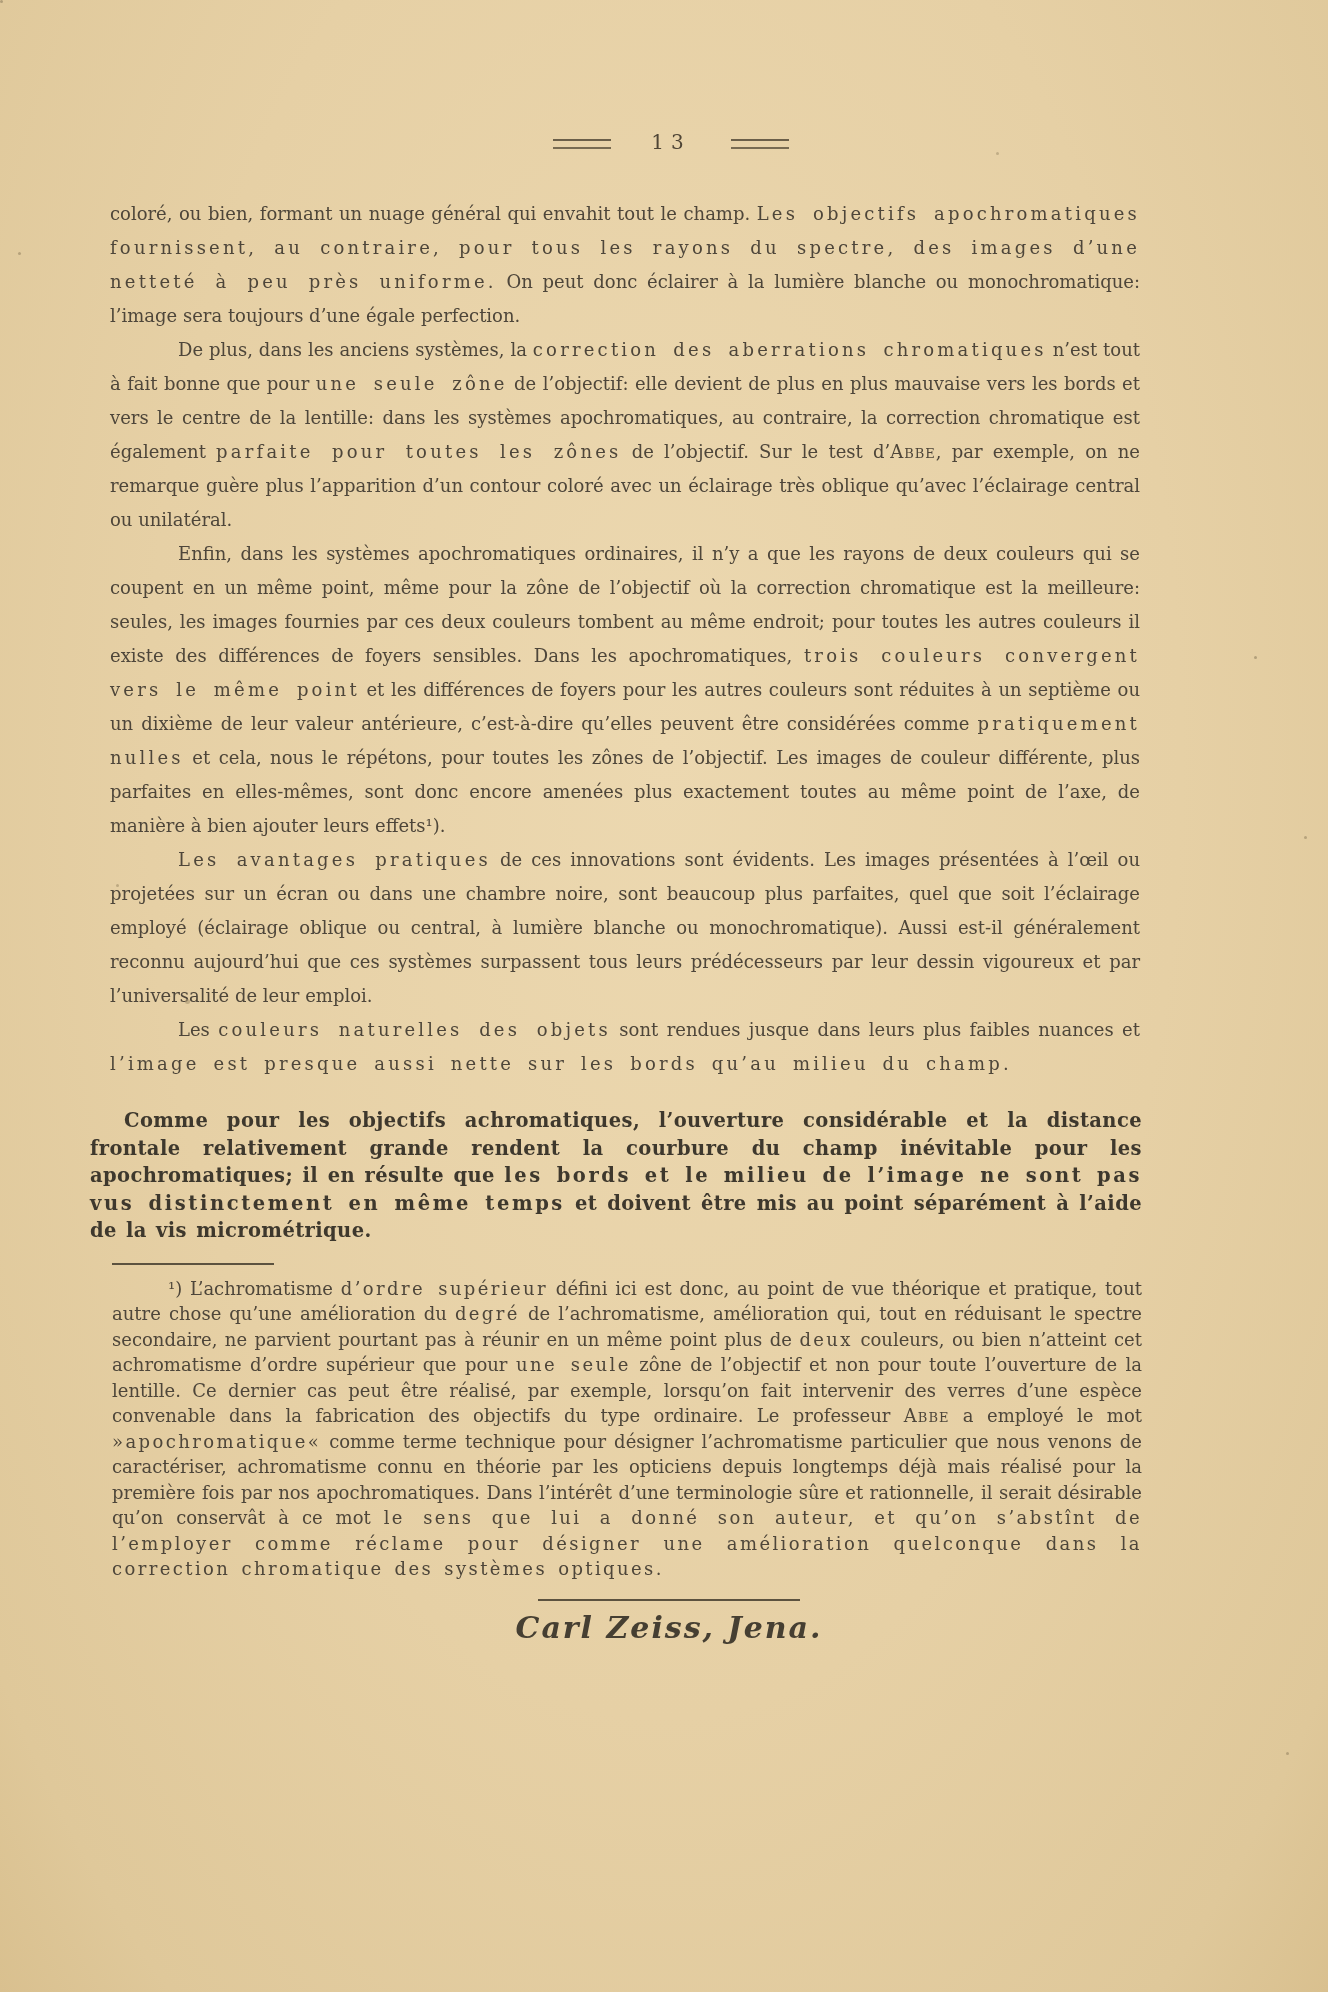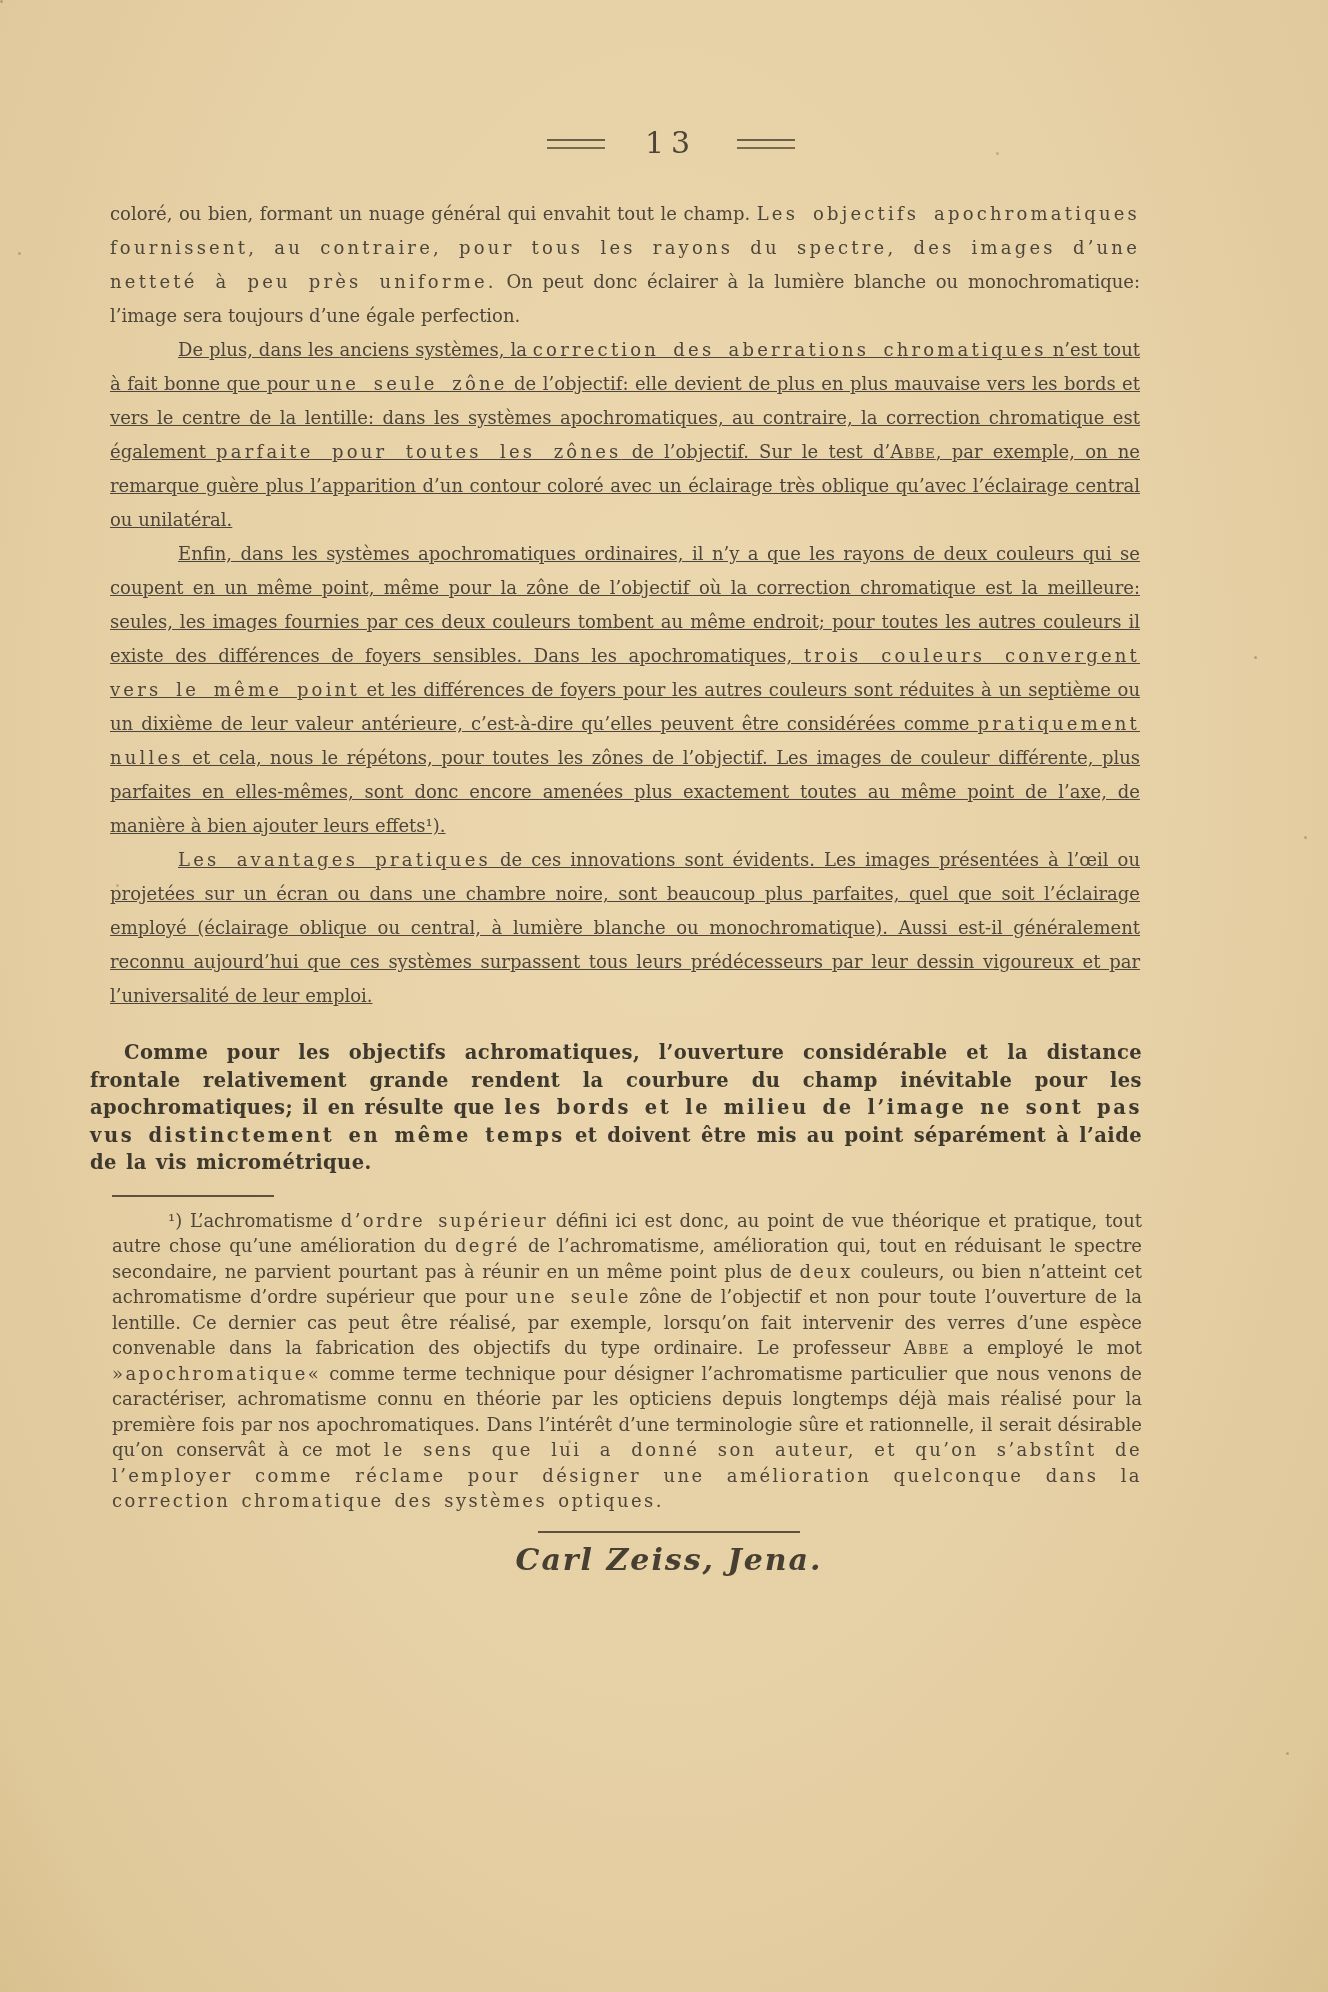--- a/index.html
+++ b/index.html
@@ -19,26 +19,26 @@
     box-shadow:18px 252px 0 #93815f, 1254px 656px 0 #8a7a5c, 186px 1000px 0 1px #a2906c,
                1304px 836px 0 #93815f, 116px 884px 0 #9c8a66, 1286px 1752px 0 #93815f,
                568px 1440px 0 #8a7a5c, 996px 152px 0 #a2906c;
   }
   .header{
     display:flex;align-items:center;justify-content:center;gap:40px;
     margin:133px 0 0 14px;height:22px;
   }
   .drule{width:58px;height:6px;border-top:2px solid #6b5f49;border-bottom:2px solid #786b52;}
   .pagenum{
-    font-size:30px;letter-spacing:7px;color:#4f4536;
+    font-size:20px;letter-spacing:7px;color:#4f4536;
     transform:translateY(-2px);
   }
   .main{margin:42px 188px 0 110px;}
   .main p{margin:0;font-size:18px;line-height:34px;text-align:justify;color:#4e463a;}
-  .main p.indent{text-indent:68px;text-decoration:underline;}
+  .main p.indent{text-indent:68px;}
   .sp{letter-spacing:3.2px;word-spacing:5px;}
   .sc{font-variant:small-caps;letter-spacing:1px;}
   .note{margin:26px 186px 0 90px;}
   .note p{
     margin:0;font-size:19.5px;line-height:27.5px;text-align:justify;
     font-weight:bold;color:#3e382d;letter-spacing:.4px;word-spacing:2px;
   }
   .note p.indent{text-indent:34px;}
   .note .sp{letter-spacing:2.6px;word-spacing:4px;}
   .fn-divider{margin:18px 0 0 112px;width:162px;border-top:2px solid #5c523f;}
@@ -63,20 +63,21 @@
     <span class="drule"></span>
     <span class="pagenum">13</span>
     <span class="drule"></span>
   </div>
 
   <div class="main" id="main-text">
       <p><span>coloré, ou bien, formant un nuage général qui envahit tout le champ.  </span><span class="sp">Les objectifs apochromatiques fournissent, au contraire, pour tous les rayons du spectre, des images d’une netteté à peu près uniforme.</span><span>  On peut donc éclairer à la lumière blanche ou monochromatique: l’image sera toujours d’une égale perfection.</span></p>
       <p class="indent"><span>De plus, dans les anciens systèmes, la </span><span class="sp">correction des aberrations chromatiques</span><span> n’est tout à fait bonne que pour </span><span class="sp">une seule zône</span><span> de l’objectif: elle devient de plus en plus mauvaise vers les bords et vers le centre de la lentille: dans les systèmes apochromatiques, au contraire, la correction chromatique est également </span><span class="sp">parfaite pour toutes les zônes</span><span> de l’objectif.  Sur le test d’</span><span class="sc">Abbe</span><span>, par exemple, on ne remarque guère plus l’apparition d’un contour coloré avec un éclairage très oblique qu’avec l’éclairage central ou unilatéral.</span></p>
       <p class="indent"><span>Enfin, dans les systèmes apochromatiques ordinaires, il n’y a que les rayons de deux couleurs qui se coupent en un même point, même pour la zône de l’objectif où la correction chromatique est la meilleure: seules, les images fournies par ces deux couleurs tombent au même endroit; pour toutes les autres couleurs il existe des différences de foyers sensibles.  Dans les apochromatiques, </span><span class="sp">trois couleurs convergent vers le même point</span><span> et les différences de foyers pour les autres couleurs sont réduites à un septième ou un dixième de leur valeur antérieure, c’est-à-dire qu’elles peuvent être considérées comme </span><span class="sp">pratiquement nulles</span><span> et cela, nous le répétons, pour toutes les zônes de l’objectif.  Les images de couleur différente, plus parfaites en elles-mêmes, sont donc encore amenées plus exactement toutes au même point de l’axe, de manière à bien ajouter leurs effets¹).</span></p>
       <p class="indent"><span class="sp">Les avantages pratiques</span><span> de ces innovations sont évidents.  Les images présentées à l’œil ou projetées sur un écran ou dans une chambre noire, sont beaucoup plus parfaites, quel que soit l’éclairage employé (éclairage oblique ou central, à lumière blanche ou monochromatique).  Aussi est-il généralement reconnu aujourd’hui que ces systèmes surpassent tous leurs prédécesseurs par leur dessin vigoureux et par l’universalité de leur emploi.</span></p>
+      <p class="indent"><span>Les </span><span class="sp">couleurs naturelles des objets</span><span> sont rendues jusque dans leurs plus faibles nuances et </span><span class="sp">l’image est presque aussi nette sur les bords qu’au milieu du champ.</span></p>
     </div>
 
   <div class="note" id="note-block">
       <p class="indent"><span>Comme pour les objectifs achromatiques, l’ouverture considérable et la distance frontale relativement grande rendent la courbure du champ inévitable pour les apochromatiques; il en résulte que </span><span class="sp">les bords et le milieu de l’image ne sont pas vus distinctement en même temps</span><span> et doivent être mis au point séparément à l’aide de la vis micrométrique.</span></p>
     </div>
 
   <div class="fn-divider"></div>
 
   <div class="footnote" id="footnote-block">
       <p class="indent"><span>¹) L’achromatisme </span><span class="sp">d’ordre supérieur</span><span> défini ici est donc, au point de vue théorique et pratique, tout autre chose qu’une amélioration du </span><span class="sp">degré</span><span> de l’achromatisme, amélioration qui, tout en réduisant le spectre secondaire, ne parvient pourtant pas à réunir en un même point plus de </span><span class="sp">deux</span><span> couleurs, ou bien n’atteint cet achromatisme d’ordre supérieur que pour </span><span class="sp">une seule</span><span> zône de l’objectif et non pour toute l’ouverture de la lentille.  Ce dernier cas peut être réalisé, par exemple, lorsqu’on fait intervenir des verres d’une espèce convenable dans la fabrication des objectifs du type ordinaire.  Le professeur </span><span class="sc">Abbe</span><span> a employé le mot </span><span class="sp">»apochromatique«</span><span> comme terme technique pour désigner l’achromatisme particulier que nous venons de caractériser, achromatisme connu en théorie par les opticiens depuis longtemps déjà mais réalisé pour la première fois par nos apochromatiques.  Dans l’intérêt d’une terminologie sûre et rationnelle, il serait désirable qu’on conservât à ce mot </span><span class="sp">le sens que lui a donné son auteur, et qu’on s’abstînt de l’employer comme réclame pour désigner une amélioration quelconque dans la correction chromatique des systèmes optiques.</span></p>

